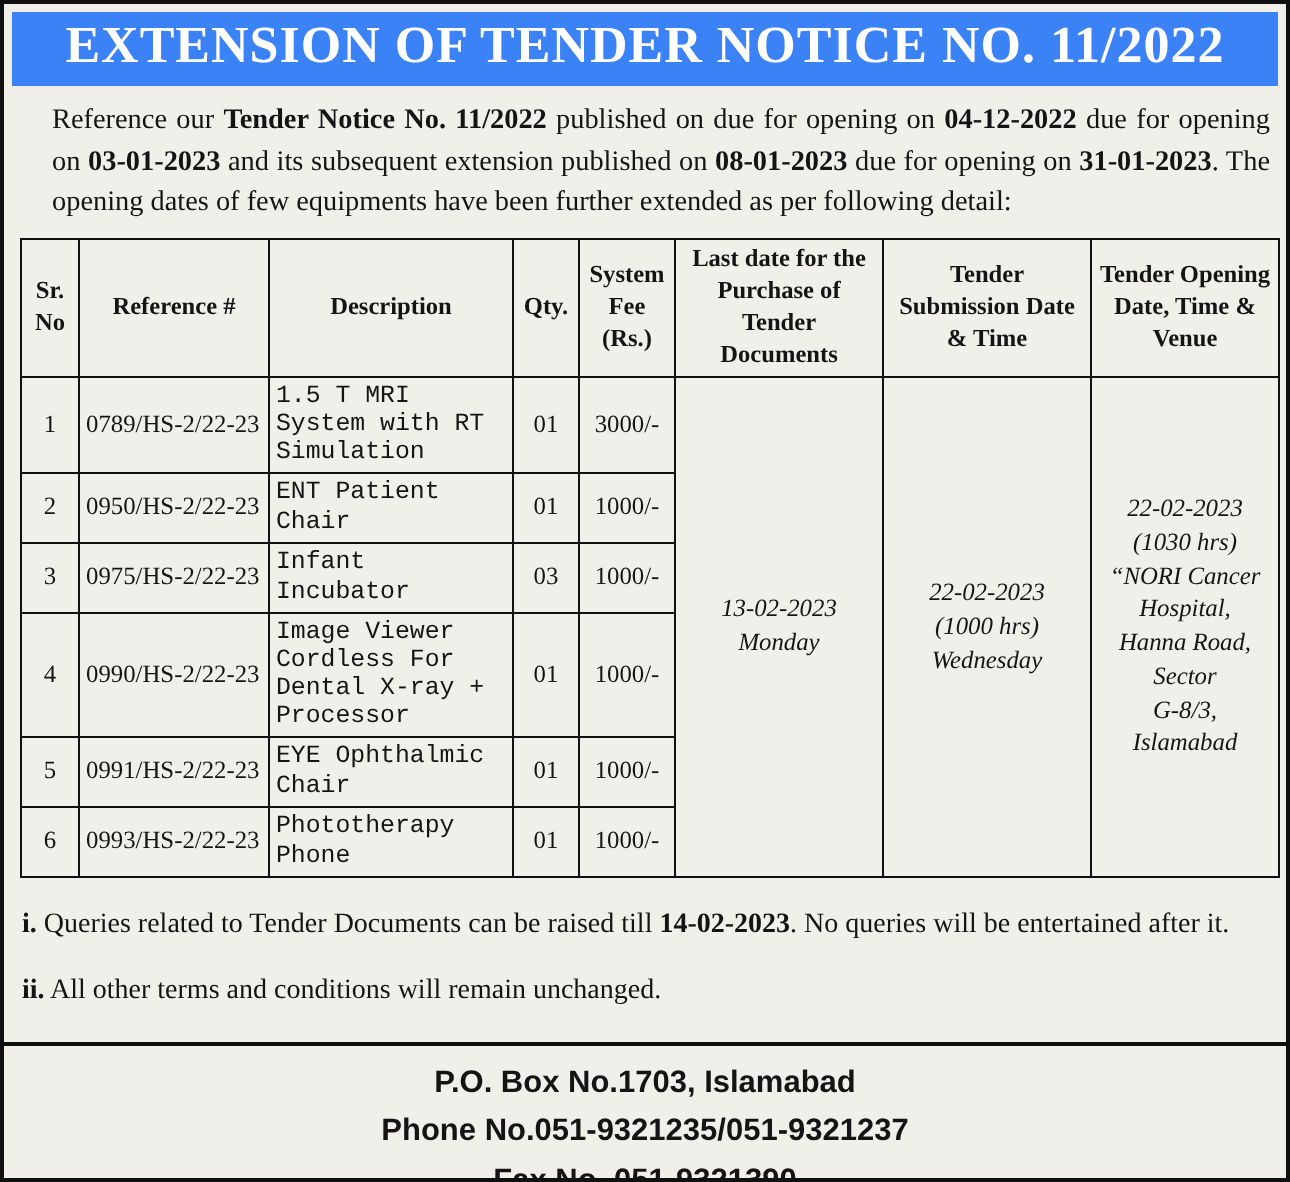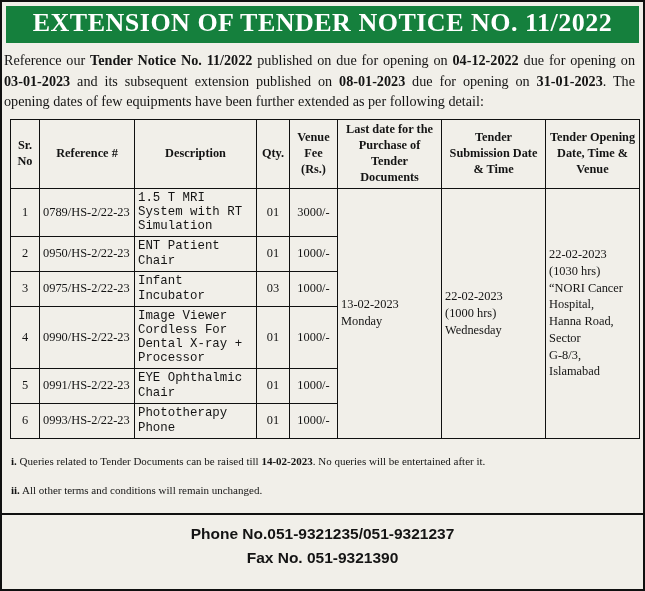--- a/index.html
+++ b/index.html
@@ -8,31 +8,31 @@
     width:645px;height:591px;
     box-sizing:border-box;
     background:#f1efe9;
     border:2px solid #101010;
     font-family:"Liberation Serif", serif;
     color:#141414;
     overflow:hidden;
   }
   .title-bar{
     margin:4px 4px 0 4px;
-    background:#15803d;
+    background:#3b82f6;
     color:#fff;
     text-align:center;
     padding:2px 0 5px 0;
     font-size:26px;
     font-weight:bold;
     letter-spacing:0.5px;
     font-family:"Liberation Serif", serif;
   }
   .intro{
-    margin:7px 8px 7px 2px;
+    margin:7px 8px 7px 24px;
     font-size:14.2px;
     line-height:1.45;
     text-align:justify;
   }
   .b{font-weight:bold;}
   table.tender{
     border-collapse:collapse;
     margin:0 8px;
     width:629px;
     table-layout:fixed;
@@ -51,27 +51,28 @@
     line-height:1.3;
   }
   table.tender td{
     font-size:12.4px;
     vertical-align:middle;
   }
   tr.data-row{height:35px;}
   td.c{text-align:center;}
   td.desc{font-size:12px;line-height:1.15;font-family:Liberation Mono, monospace;}
   td.merged{
-    text-align:left;
+    text-align:center;
     white-space:pre-line;
     font-size:12.6px;
     line-height:1.35;
     vertical-align:middle;
+    font-style:italic;
   }
-  .notes{margin:16px 9px 0 9px;font-size:11px;}
+  .notes{margin:16px 9px 0 9px;font-size:14px;}
   .note{margin-bottom:17px;}
   .footer{
     border-top:2px solid #101010;
     margin-top:4px;
     padding:7px 0 4px 0;
     text-align:center;
     font-family:"Liberation Sans", sans-serif;
     font-weight:bold;
     font-size:15.5px;
     line-height:1.58;
@@ -98,21 +99,21 @@
         <col style="width:104px">
         <col style="width:104px">
         <col style="width:94px">
     </colgroup>
     <thead>
       <tr>
         <th>Sr. No</th>
         <th>Reference #</th>
         <th>Description</th>
         <th>Qty.</th>
-        <th>Venue Fee (Rs.)</th>
+        <th>System Fee (Rs.)</th>
         <th>Last date for the Purchase of Tender Documents</th>
         <th>Tender Submission Date &amp; Time</th>
         <th>Tender Opening Date, Time &amp; Venue</th>
       </tr>
     </thead>
     <tbody>
       <tr class="data-row">
         <td class="c">1</td>
         <td>0789/HS-2/22-23</td>
         <td class="desc">1.5 T MRI System with RT Simulation</td>
@@ -169,18 +170,19 @@
       </tr>
     </tbody>
   </table>
 
   <div class="notes">
     <div class="note"><span class="b">i.</span><span> Queries related to Tender Documents can be raised till </span><span class="b">14-02-2023</span><span>. No queries will be entertained after it.</span></div>
     <div class="note"><span class="b">ii.</span><span> All other terms and conditions will remain unchanged.</span></div>
   </div>
 
   <div class="footer">
+    <div>P.O. Box No.1703, Islamabad</div>
     <div>Phone No.051-9321235/051-9321237</div>
     <div>Fax No. 051-9321390</div>
 
   </div>
 
 </div>
 
 </body></html>

